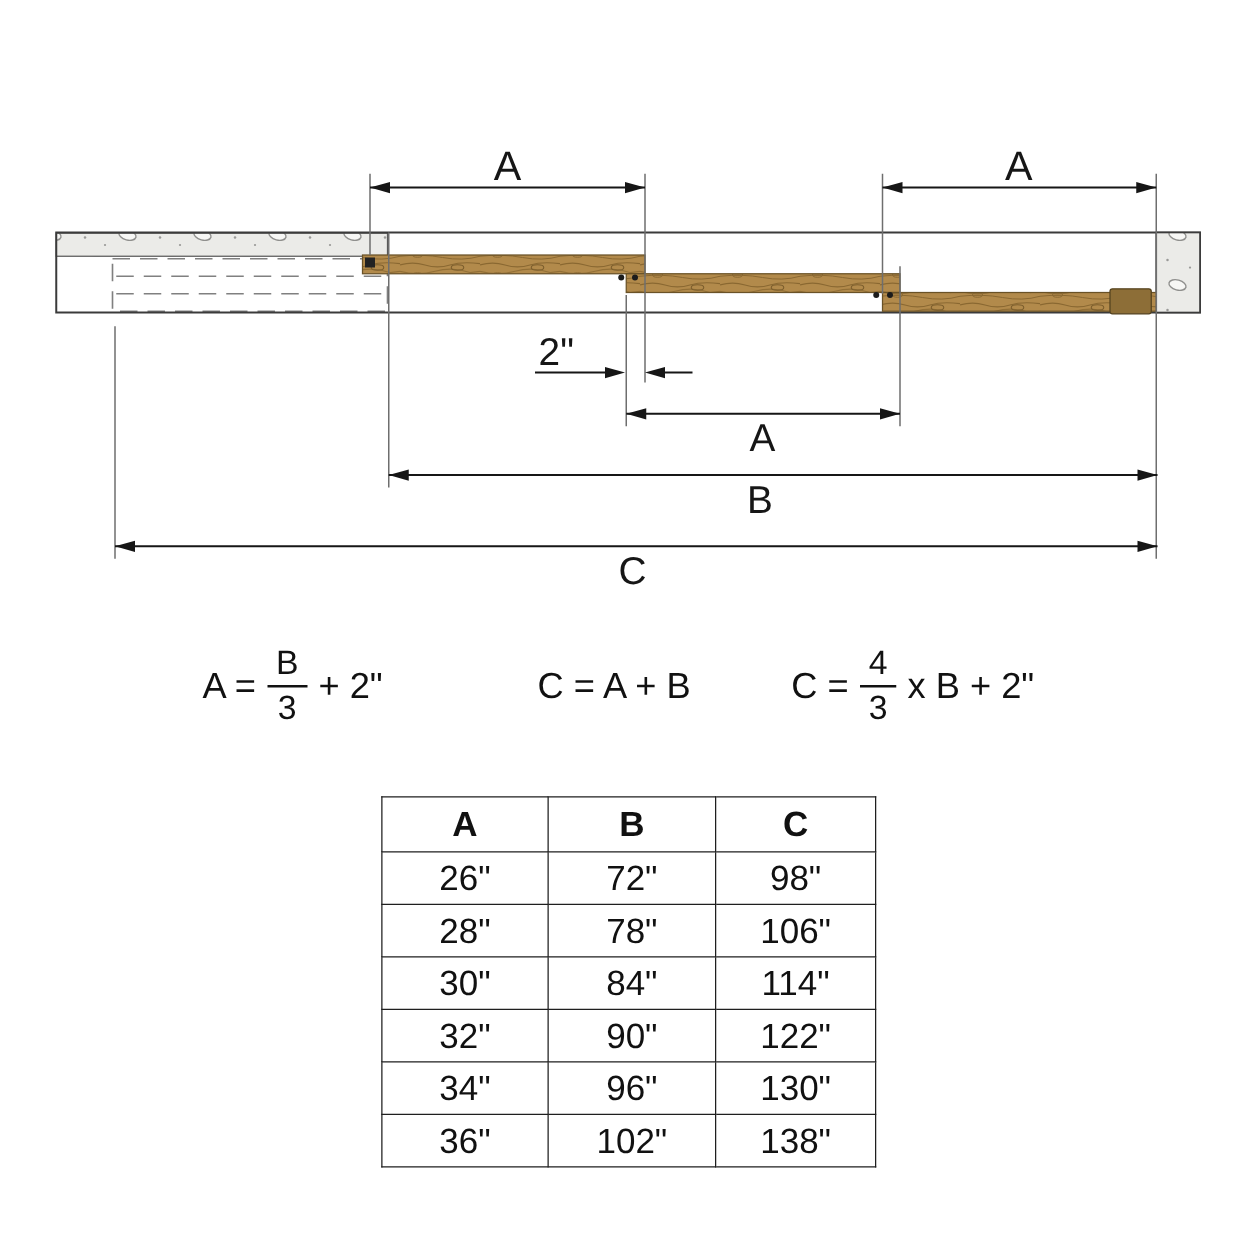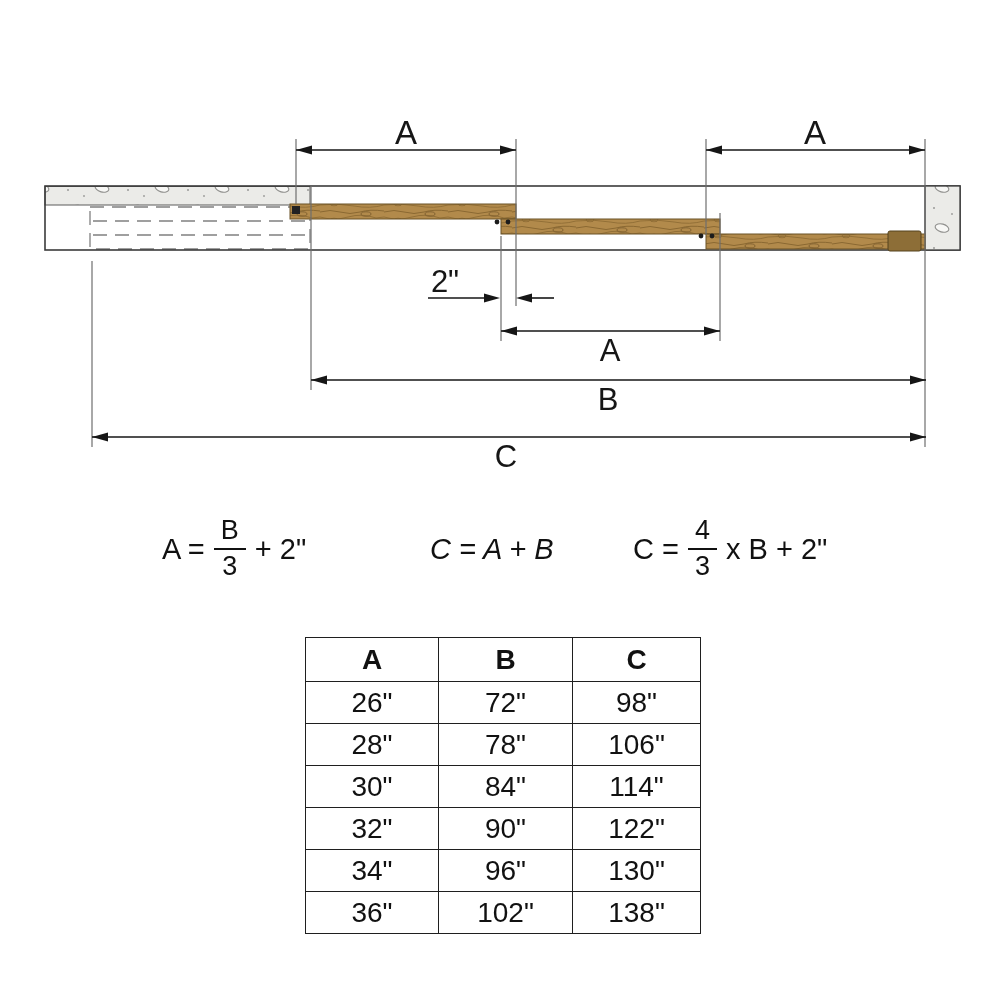--- a/index.html
+++ b/index.html
@@ -139,21 +139,21 @@
   <div class="formula" style="left:162px;top:517px;height:64px;">
     <span>A =</span>
     <span class="frac">
       <span class="num">B</span>
       <span class="den">3</span>
     </span>
     <span>+ 2"</span>
   </div>
 
   
-  <div class="formula" style="left:430px;top:533px;font-style:italic;">
+  <div class="formula" style="left:430px;top:533px;">
     <span>C = A + B</span>
   </div>
 
   
   <div class="formula" style="left:633px;top:517px;height:64px;">
     <span>C =</span>
     <span class="frac">
       <span class="num">4</span>
       <span class="den">3</span>
     </span>

